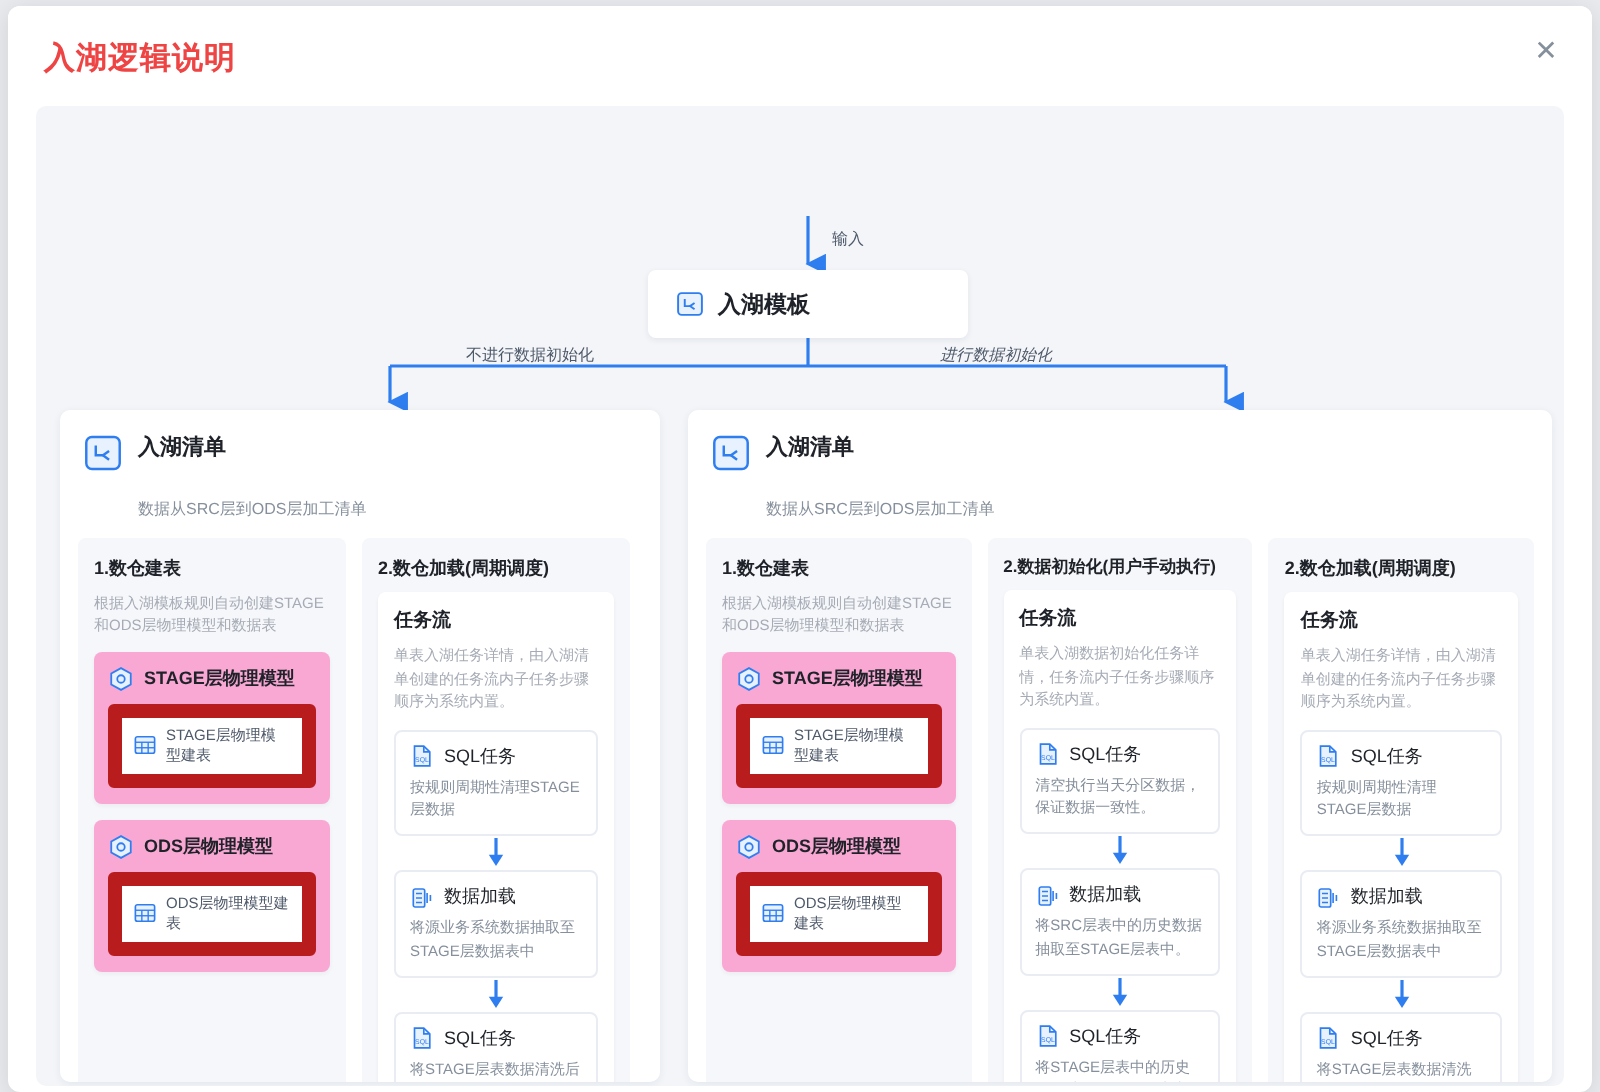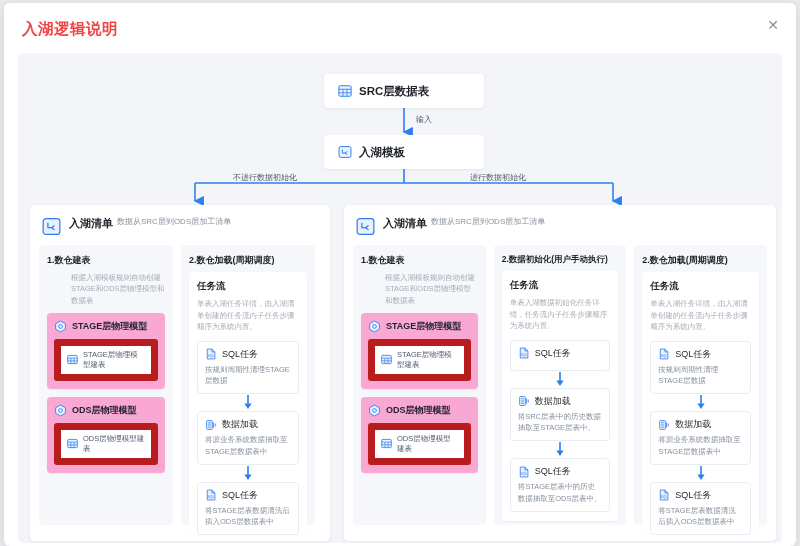--- a/index.html
+++ b/index.html
@@ -91,21 +91,21 @@
     border-radius: 5px;
     box-shadow: 0 1px 4px rgba(20,40,80,0.07);
     overflow: hidden;
   }
   .panel-head {
     display: flex;
     align-items: flex-start;
     gap: 8px;
     padding: 11px 12px 9px 12px;
   }
-  .panel-head-txt { display: flex; gap: 4px; }
+  .panel-head-txt { display: flex; flex-direction: column; gap: 18px; }
   .panel-title {
     font-size: 11px; font-weight: bold; color: #1f2329;
   }
   .panel-sub {
     font-size: 8px; color: #86909c;
   }
   .cols {
     display: flex;
     gap: 8px;
     padding: 0 9px 9px 9px;
@@ -116,21 +116,20 @@
     border-radius: 4px;
     padding: 9px 8px 10px 8px;
   }
   .col-title {
     font-size: 9px; font-weight: bold; color: #1f2329;
     margin-bottom: 5px; white-space: nowrap;
   }
   .col-desc {
     font-size: 7.5px; color: #a6abb5; line-height: 1.5;
     margin-bottom: 7px;
-    margin-left: 24px;
   }
   .model-box {
     background: #f9a8d4;
     border-radius: 4px;
     padding: 7px 7px 8px 7px;
     margin-bottom: 8px;
     box-shadow: 0 1px 2px rgba(20,40,80,0.05);
   }
   .model-hd {
     display: flex; align-items: center; gap: 5px;
@@ -188,44 +187,34 @@
       </defs>
 
       <line x1="386" y1="55" x2="386" y2="79" stroke="#2f7ef0" stroke-width="1.6" marker-end="url(#ah)"></line>
 
       <path d="M386,116 L386,130" stroke="#2f7ef0" stroke-width="1.6" fill="none"></path>
       <path d="M177,130 L595,130" stroke="#2f7ef0" stroke-width="1.6" fill="none"></path>
       <line x1="177" y1="130" x2="177" y2="148" stroke="#2f7ef0" stroke-width="1.6" marker-end="url(#ah)"></line>
       <line x1="595" y1="130" x2="595" y2="148" stroke="#2f7ef0" stroke-width="1.6" marker-end="url(#ah)"></line>
     </svg>
 
-    <div class="node" style="left:306px; top:21px; width:160px; height:34px;">
-      <svg class="ic" width="14" height="14" viewBox="0 0 16 16">
-        <rect x="1" y="2" width="14" height="12" rx="1.5" fill="#e8f1fe" stroke="#2f7ef0" stroke-width="1.1"></rect>
-        <line x1="1" y1="6" x2="15" y2="6" stroke="#2f7ef0" stroke-width="1"></line>
-        <line x1="5.7" y1="6" x2="5.7" y2="14" stroke="#2f7ef0" stroke-width="0.9"></line>
-        <line x1="10.3" y1="6" x2="10.3" y2="14" stroke="#2f7ef0" stroke-width="0.9"></line>
-        <line x1="1" y1="10" x2="15" y2="10" stroke="#2f7ef0" stroke-width="0.9"></line>
-      </svg>
-      <span class="node-label">SRC层数据表</span>
-    </div>
 
     <div class="edge-label" style="left:398px; top:61px;">输入</div>
 
     <div class="node" style="left:306px; top:82px; width:160px; height:34px;">
       <svg class="ic" width="14" height="14" viewBox="0 0 16 16">
         <rect x="1.2" y="1.8" width="13.6" height="12.4" rx="2" fill="#e8f1fe" stroke="#2f7ef0" stroke-width="1.1"></rect>
         <path d="M5 5.2 L5 9.2 L8 9.2" stroke="#2f7ef0" stroke-width="1.1" fill="none"></path>
         <path d="M10.6 7.4 L8 9.2 L10.6 11" stroke="#2f7ef0" stroke-width="1.1" fill="none"></path>
       </svg>
       <span class="node-label">入湖模板</span>
     </div>
 
     <div class="edge-label" style="left:215px; top:119px;">不进行数据初始化</div>
-    <div class="edge-label" style="left:452px; top:119px;">进行数据初始化</div>
+    <div class="edge-label" style="left:452px; top:119px;font-style:italic;">进行数据初始化</div>
 
     <div class="panel" style="left:12px; top:152px; width:300px; height:336px;">
       <div class="panel-head">
         <svg class="ic" width="19" height="19" viewBox="0 0 20 20" style="margin-top:1px;">
           <rect x="1.2" y="1.6" width="17.6" height="16.8" rx="3" fill="#e8f1fe" stroke="#2f7ef0" stroke-width="1.3"></rect>
           <path d="M6.2 6 L6.2 11.2 L10 11.2" stroke="#2f7ef0" stroke-width="1.3" fill="none"></path>
           <path d="M13.2 8.9 L10 11.2 L13.2 13.5" stroke="#2f7ef0" stroke-width="1.3" fill="none"></path>
         </svg>
         <div class="panel-head-txt">
           <div class="panel-title">入湖清单</div>
@@ -412,20 +401,21 @@
 
             <div class="step">
               <div class="step-hd">
                 <svg class="ic" width="12" height="12" viewBox="0 0 16 16">
                   <path d="M3 1.4 h6.2 L13.2 5.2 V14.6 H3 Z" fill="#e8f1fe" stroke="#2f7ef0" stroke-width="1.1"></path>
                   <path d="M9.2 1.4 V5.2 H13.2" fill="none" stroke="#2f7ef0" stroke-width="1.1"></path>
                   <text x="8" y="12" font-size="4.6" fill="#2f7ef0" text-anchor="middle" font-family="Liberation Sans, sans-serif">SQL</text>
                 </svg>
                 <span class="step-title">SQL任务</span>
               </div>
+              <div class="step-desc">清空执行当天分区数据，保证数据一致性。</div>
             </div>
 
             <div class="dnarrow">
               <svg width="10" height="15" viewBox="0 0 10 15">
                   <line x1="5" y1="0" x2="5" y2="9" stroke="#2f7ef0" stroke-width="1.6"></line>
                   <polygon points="1.4,8.4 8.6,8.4 5,14" fill="#2f7ef0"></polygon>
                 </svg>
             </div>
 
             <div class="step">

